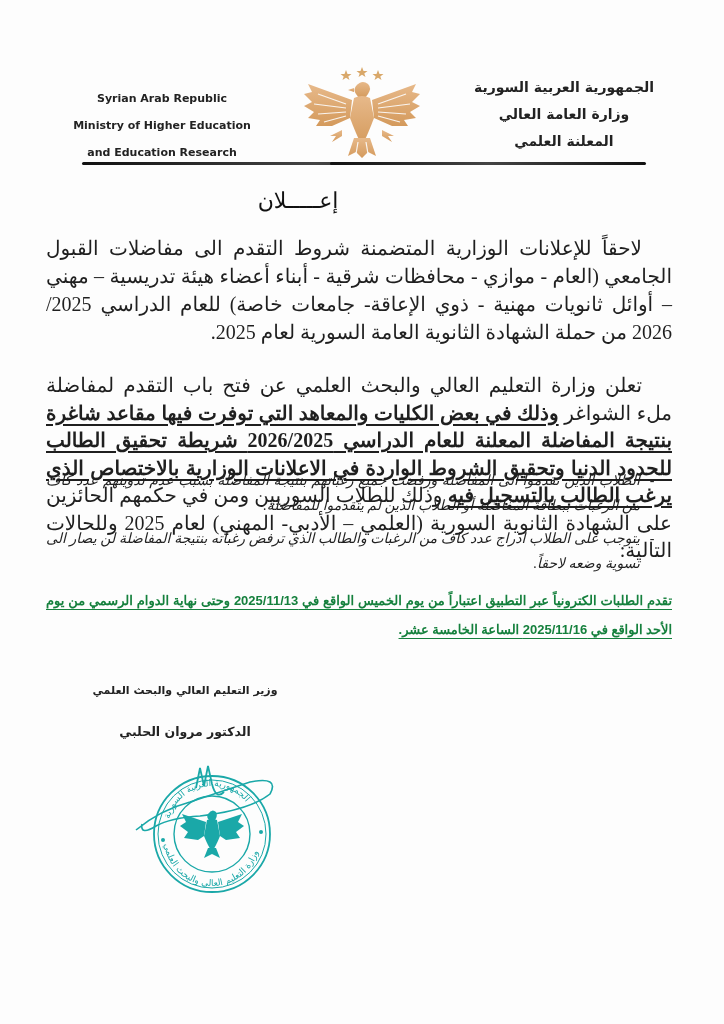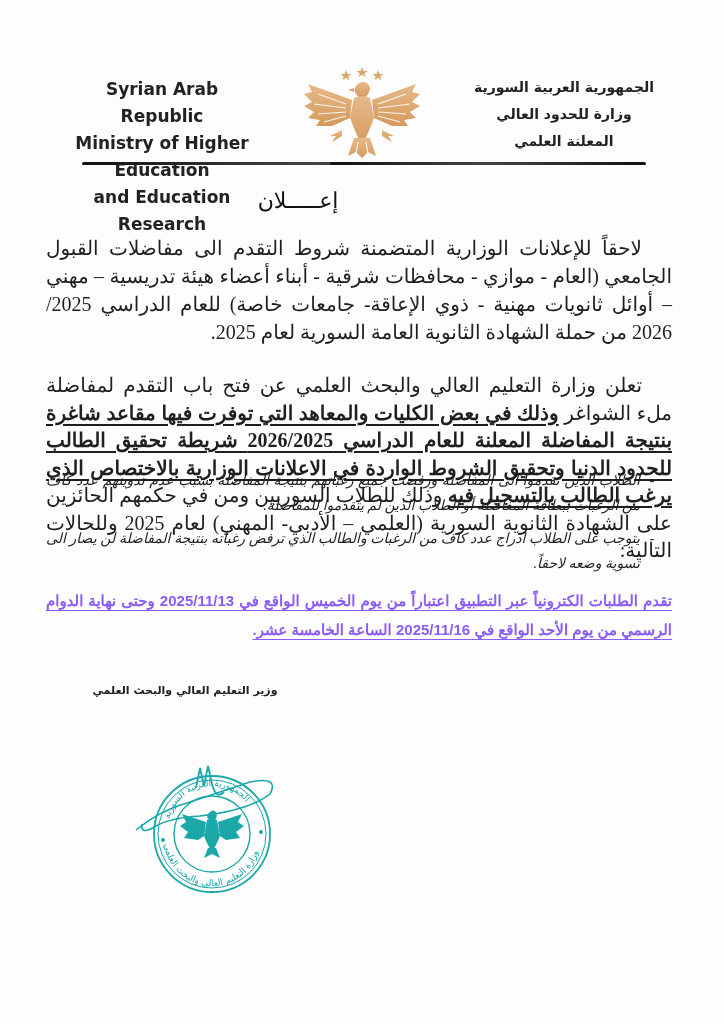--- a/index.html
+++ b/index.html
@@ -1,22 +1,22 @@
 <!DOCTYPE html>
 <html><head>
 <meta charset="utf-8">
 <style>
   html, body { margin:0; padding:0; background:#ffffff; }
   body { width:724px; height:1024px; position:relative; overflow:hidden;
          font-family:"Liberation Sans", sans-serif; color:#1a1a1a; }
   .page { position:absolute; left:0; top:0; width:724px; height:1024px; background:#fdfdfd; }
 
   
-  .hdr-en { position:absolute; left:62px; top:76px; width:200px; text-align:center;
-            font-family:"DejaVu Sans", sans-serif; font-weight:bold; font-size:17px; line-height:27px; color:#222; }
+  .hdr-en { position:absolute; left:62px; top:85px; width:200px; text-align:center;
+            font-family:"DejaVu Sans", sans-serif; font-weight:bold; font-size:11px; line-height:27px; color:#222; }
   .hdr-ar { position:absolute; right:60px; top:74px; width:200px; text-align:center; direction:rtl;
             font-family:"DejaVu Sans", sans-serif; font-weight:bold; font-size:14px; line-height:27px; color:#222; }
   .emblem { position:absolute; left:296px; top:64px; width:132px; height:96px; }
   .hdr-rule { position:absolute; left:82px; top:162px; width:464px; height:3px;
               background:linear-gradient(90deg,#111 0%,#444 50%,#111 100%); border-radius:2px; transform:translateX(0); }
   .hdr-rule { width:465px; left:82px; }
 
   
   .title { position:absolute; left:0; width:596px; top:188px; text-align:center; direction:rtl;
            font-family:"Liberation Serif", serif; font-size:22px; color:#111; letter-spacing:1px; }
@@ -28,21 +28,21 @@
   .p2 { top:324px; line-height:27.5px; text-indent:30px;margin-top:48px; }
   .b { font-weight:bold; text-decoration:underline; text-underline-offset:4px; }
 
   .bullets { position:absolute; left:46px; width:618px; top:468px; direction:rtl;
              font-family:"Liberation Serif", serif; font-size:14px; line-height:25px; color:#1f1f1f; }
   .bullet { display:flex; flex-direction:row; margin-bottom:8px; }
   .bullet .dash { width:24px; flex:0 0 24px; text-align:center; }
   .bullet .txt { flex:1; text-align:justify;font-style:italic; }
 
   .deadline { position:absolute; left:46px; width:626px; top:586px; direction:rtl; text-align:justify;
-              font-family:"Liberation Sans", sans-serif; font-weight:bold; font-size:15px; line-height:29px; color:#8b5cf6;
+              font-family:"Liberation Sans", sans-serif; font-weight:bold; font-size:13px; line-height:29px; color:#15803d;
               text-decoration:underline; text-underline-offset:4px; }
 
   
   .sig-title { position:absolute; left:60px; width:250px; top:684px; text-align:center; direction:rtl;
                font-family:"DejaVu Sans", sans-serif; font-weight:bold; font-size:11px; color:#222; }
   .sig-name { position:absolute; left:60px; width:250px; top:724px; text-align:center; direction:rtl;
               font-family:"DejaVu Sans", sans-serif; font-weight:bold; font-size:12.5px; color:#222; }
   .stamp { position:absolute; left:130px; top:752px; width:160px; height:150px; }
 </style>
 </head>
@@ -96,21 +96,21 @@
           <path d="M82 48 L110 50"></path>
           <path d="M82 52 L104 58"></path>
         <path d="M62 78 L60 90"></path>
           <path d="M70 78 L72 90"></path>
       </g>
     </svg>
   </div>
 
   <div class="hdr-ar">
     <div>الجمهورية العربية السورية</div>
-    <div>وزارة للحدود العالي</div>
+    <div>وزارة العامة العالي</div>
     <div>المعلنة العلمي</div>
   </div>
 
   <div class="hdr-rule" style="left:82px;width:465px;"></div>
   <div class="hdr-rule" style="left:330px;width:316px;"></div>
 
   <div class="title">إعـــــلان</div>
 
   <div class="body-text p1">لاحقاً للإعلانات الوزارية المتضمنة شروط التقدم الى مفاضلات القبول الجامعي (العام - موازي - محافظات شرقية - أبناء أعضاء هيئة تدريسية – مهني – أوائل ثانويات مهنية - ذوي الإعاقة- جامعات خاصة) للعام الدراسي 2025/ 2026 من حملة الشهادة الثانوية العامة السورية لعام 2025.</div>
 
@@ -125,20 +125,21 @@
     </div>
     <div class="bullet">
       <span class="dash">-</span>
       <span class="txt">يتوجب على الطلاب ادراج عدد كاف من الرغبات والطالب الذي ترفض رغباته بنتيجة المفاضلة لن يصار الى تسوية وضعه لاحقاً.</span>
     </div>
   </div>
 
   <div class="deadline">تقدم الطلبات الكترونياً عبر التطبيق اعتباراً من يوم الخميس الواقع في 2025/11/13 وحتى نهاية الدوام الرسمي من يوم الأحد الواقع في 2025/11/16 الساعة الخامسة عشر.</div>
 
   <div class="sig-title">وزير التعليم العالي والبحث العلمي</div>
+  <div class="sig-name">الدكتور مروان الحلبي</div>
 
   <div class="stamp">
     <svg viewBox="0 0 160 150" width="160" height="150">
       <defs>
         <path id="arcTop" d="M38 78 A44 44 0 0 1 126 78"></path>
         <path id="arcBot" d="M34 86 A48 48 0 0 0 130 86"></path>
       </defs>
       <g fill="none" stroke="#1aa8a8">
         <circle cx="82" cy="82" r="58" stroke-width="1.8"></circle>
         <circle cx="82" cy="82" r="54" stroke-width="1"></circle>

